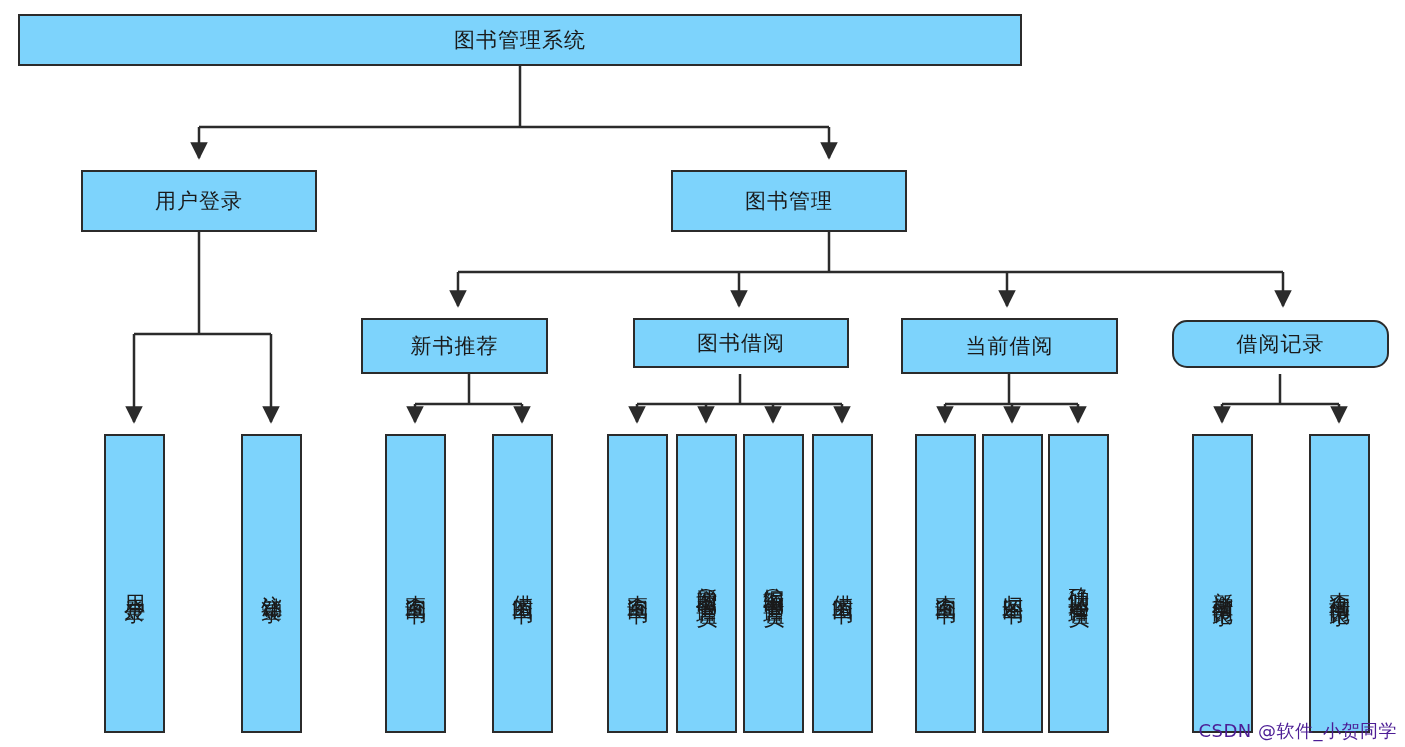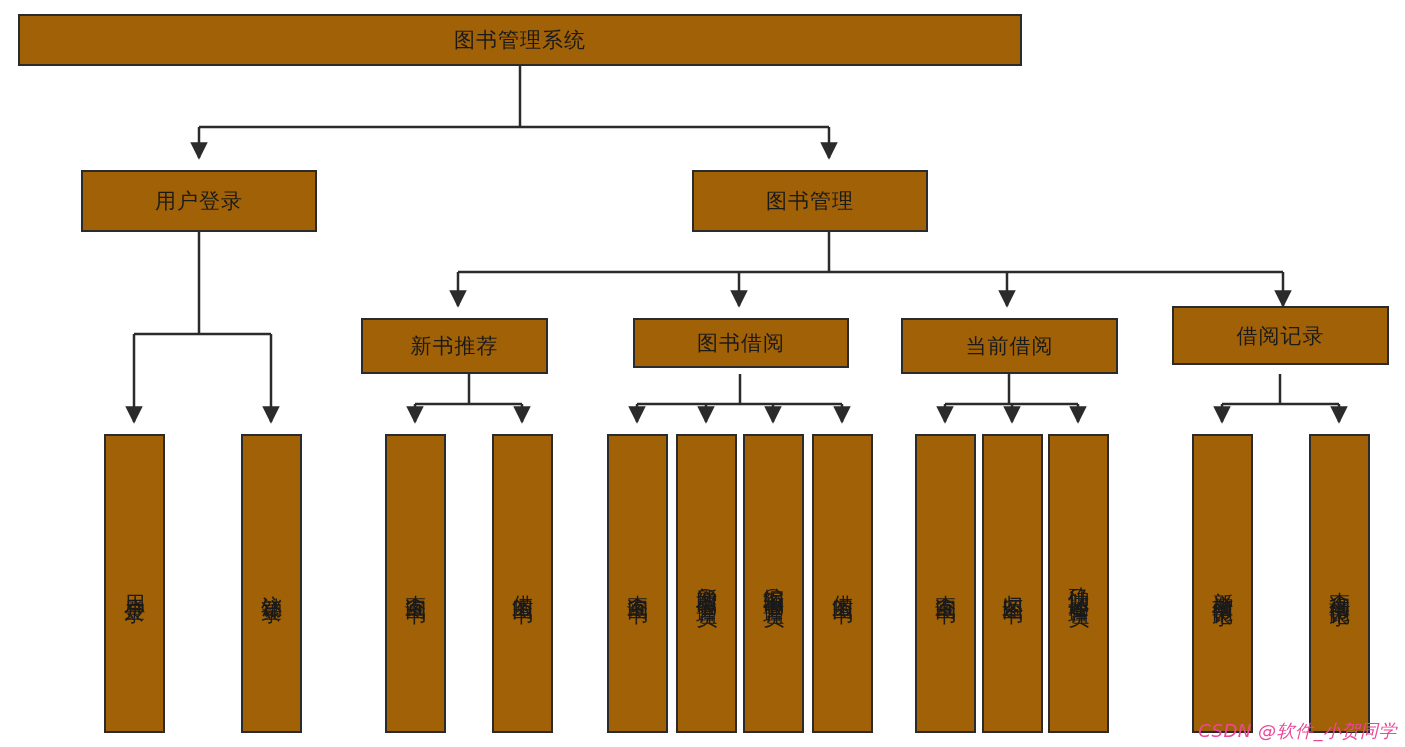--- a/index.html
+++ b/index.html
@@ -4,40 +4,40 @@
 <title>图书管理系统 功能结构图</title>
 <style>
   html,body{margin:0;padding:0;background:#ffffff;}
   body{
     font-family:"DejaVu Sans","Liberation Sans",sans-serif;
     width:1405px;height:747px;overflow:hidden;position:relative;
   }
   #canvas{position:absolute;left:0;top:0;width:1405px;height:747px;}
   .box{
     position:absolute;box-sizing:border-box;
-    background:#a16207;border:2.5px solid #2b2b2b;
+    background:#7dd3fc;border:2.5px solid #2b2b2b;
     display:flex;align-items:center;justify-content:center;
     color:#1a1a1a;
   }
   .box.h-node{font-size:21px;letter-spacing:1px;}
   .box.leaf{padding:6px 0;align-items:center;justify-content:center;}
   .vtext{
     writing-mode:vertical-rl;
     text-orientation:upright;
     font-size:21px;
     line-height:1.08;
     letter-spacing:3px;
     white-space:nowrap;
     color:#1a1a1a;
     text-align:center;
   }
   .watermark{
     position:absolute;right:8px;bottom:4px;
-    font-size:18px;color:#ec4899;letter-spacing:0.5px;
-    white-space:nowrap;pointer-events:none;font-style:italic;
+    font-size:18px;color:#4c1d95;letter-spacing:0.5px;
+    white-space:nowrap;pointer-events:none;
   }
 </style>
 </head>
 <body>
 
 <svg id="canvas" viewBox="0 0 1405 747" xmlns="http://www.w3.org/2000/svg">
   <defs>
     <marker id="arrow" viewBox="0 0 10 10" refX="9" refY="5" markerWidth="7" markerHeight="7" orient="auto-start-reverse">
       <path d="M 0 0 L 10 5 L 0 10 z" fill="#2b2b2b"></path>
     </marker>
@@ -87,34 +87,34 @@
   </g>
 </svg>
 
 <div class="box h-node" style="left:18px;top:14px;width:1004px;height:52px;">
   <span>图书管理系统</span>
 </div>
 
 <div class="box h-node" style="left:81px;top:170px;width:236px;height:62px;">
   <span>用户登录</span>
 </div>
-<div class="box h-node" style="left:692px;top:170px;width:236px;height:62px;">
+<div class="box h-node" style="left:671px;top:170px;width:236px;height:62px;">
   <span>图书管理</span>
 </div>
 
 <div class="box h-node" style="left:361px;top:318px;width:187px;height:56px;">
   <span>新书推荐</span>
 </div>
 <div class="box h-node" style="left:633px;top:318px;width:216px;height:50px;">
   <span>图书借阅</span>
 </div>
 <div class="box h-node" style="left:901px;top:318px;width:217px;height:56px;text-align:right;">
   <span>当前借阅</span>
 </div>
-<div class="box h-node" style="left:1172px;top:306px;width:217px;height:59px;">
+<div class="box h-node" style="left:1172px;top:320px;width:217px;height:48px;border-radius:15px;">
   <span>借阅记录</span>
 </div>
 
 <div class="box leaf" style="left:104px;top:434px;width:61px;height:299px;">
   <span class="vtext">用户登录</span>
 </div>
 <div class="box leaf" style="left:241px;top:434px;width:61px;height:299px;">
   <span class="vtext">注销登录</span>
 </div>
 

